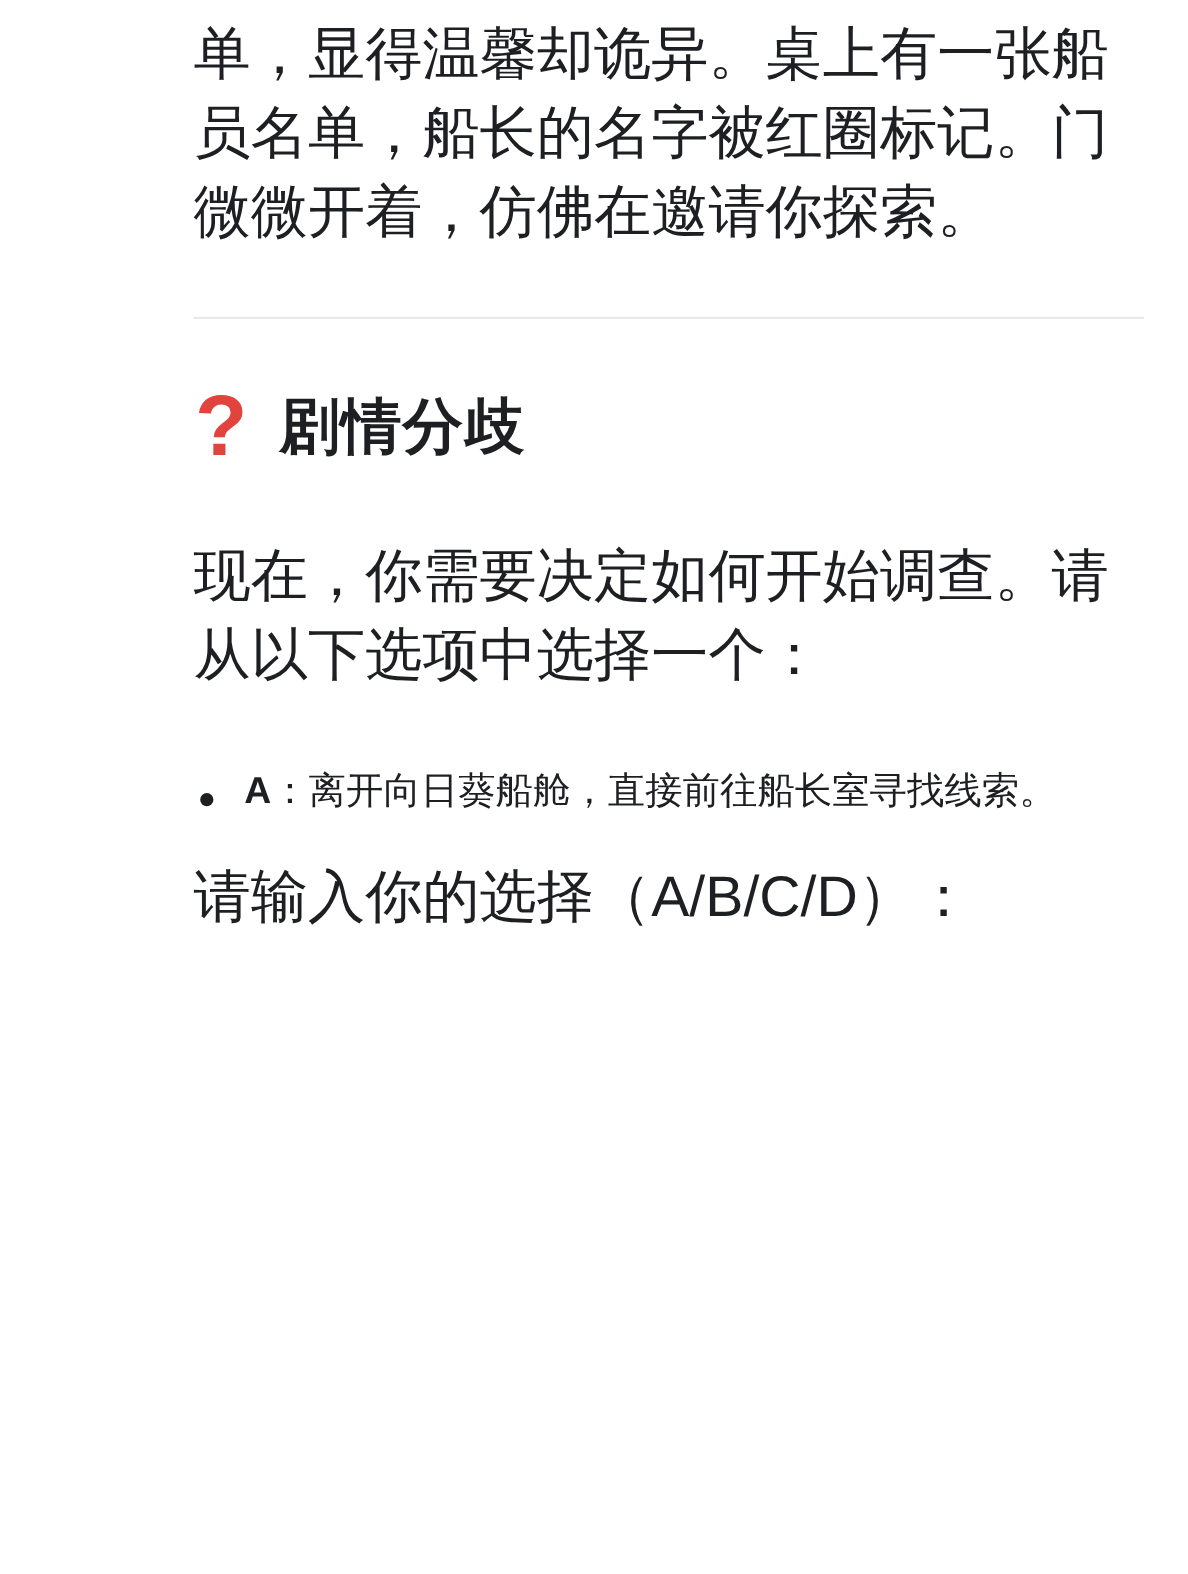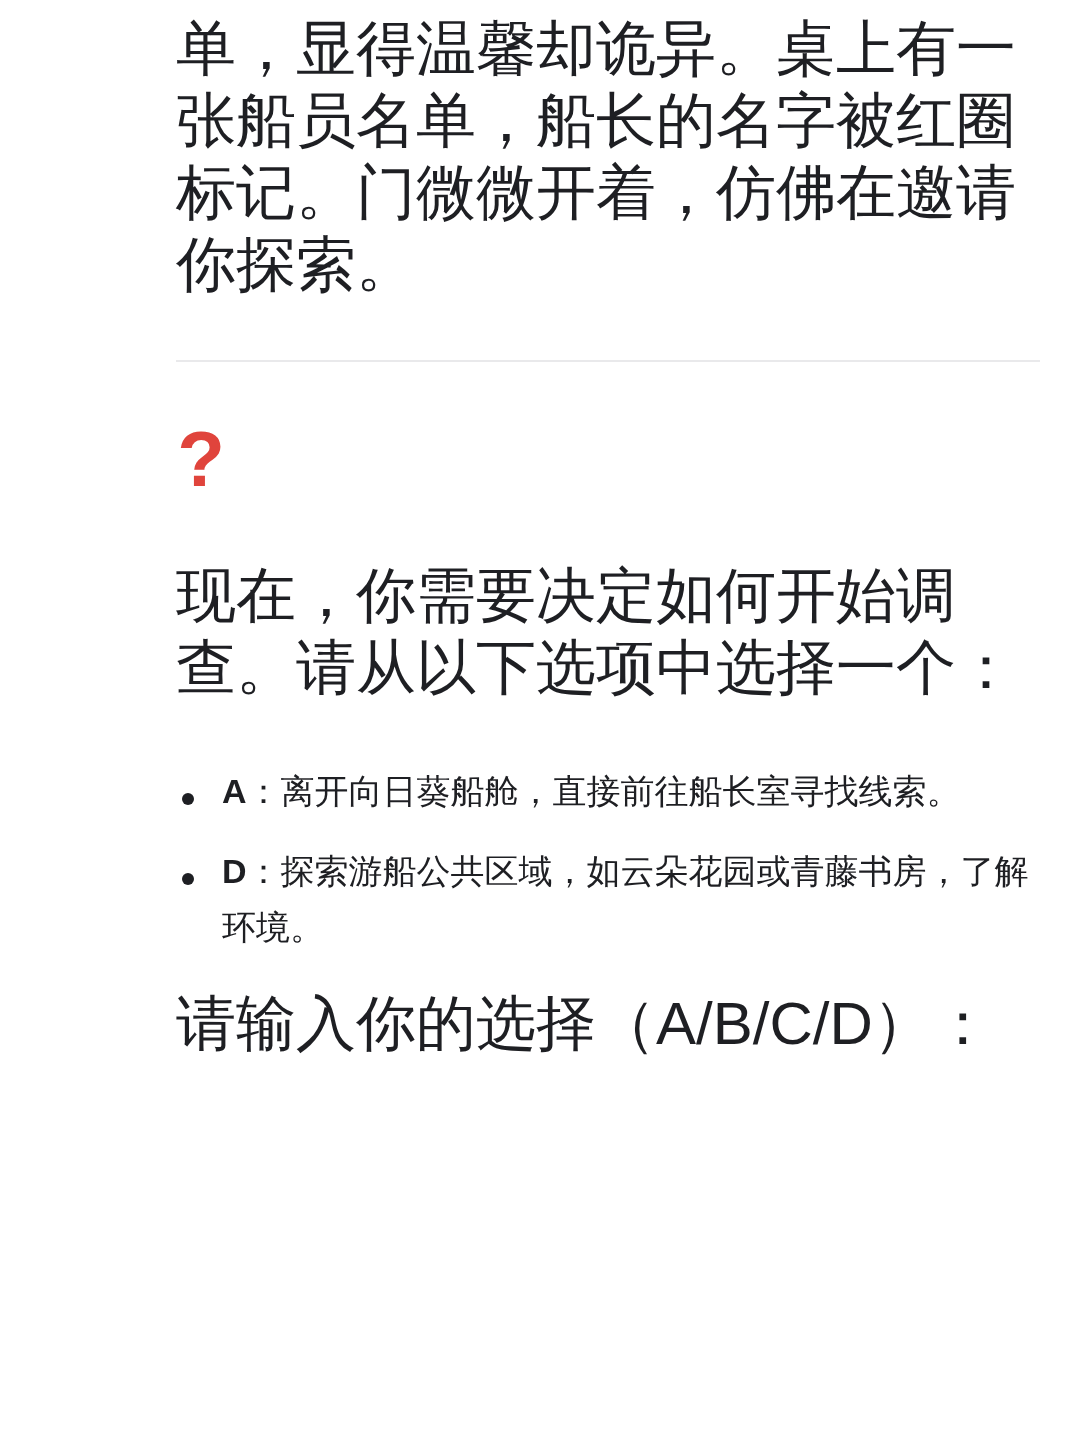--- a/index.html
+++ b/index.html
@@ -13,21 +13,21 @@
     overflow: hidden;
     background: #ffffff;
     color: #1e1f23;
     font-family: "Liberation Sans", sans-serif;
   }
   .content {
     padding: 0 40px 0 176px;
     width: 1080px;
   }
   .body-text {
-    font-size: 60px;
+    font-size: 52px;
     line-height: 72px;
     margin: 0;
     word-break: break-all;
     overflow-wrap: anywhere;
   }
   .intro {
     margin-top: 13px;
   }
   hr.section-divider {
     border: none;
@@ -96,30 +96,27 @@
 <body>
 
 <div class="content">
 
   <p class="body-text intro">单，显得温馨却诡异。桌上有一张船员名单，船长的名字被红圈标记。门微微开着，仿佛在邀请你探索。</p>
 
   <hr class="section-divider">
 
   <div class="section-heading">
     <span class="qmark">?</span>
+    <span class="section-title">剧情分歧</span>
   </div>
 
   <p class="body-text prompt">现在，你需要决定如何开始调查。请从以下选项中选择一个：</p>
 
   <ul class="options">
     <li>
       <span class="bullet"></span>
       <span class="option-key">A</span><span>：</span><span>离开向日葵船舱，直接前往船长室寻找线索。</span>
     </li>
-    <li>
-      <span class="bullet"></span>
-      <span class="option-key">D</span><span>：</span><span>探索游船公共区域，如云朵花园或青藤书房，了解环境。</span>
-    </li>
   </ul>
 
   <p class="body-text input-prompt">请输入你的选择（A/B/C/D）：</p>
 
 </div>
 
 </body></html>

